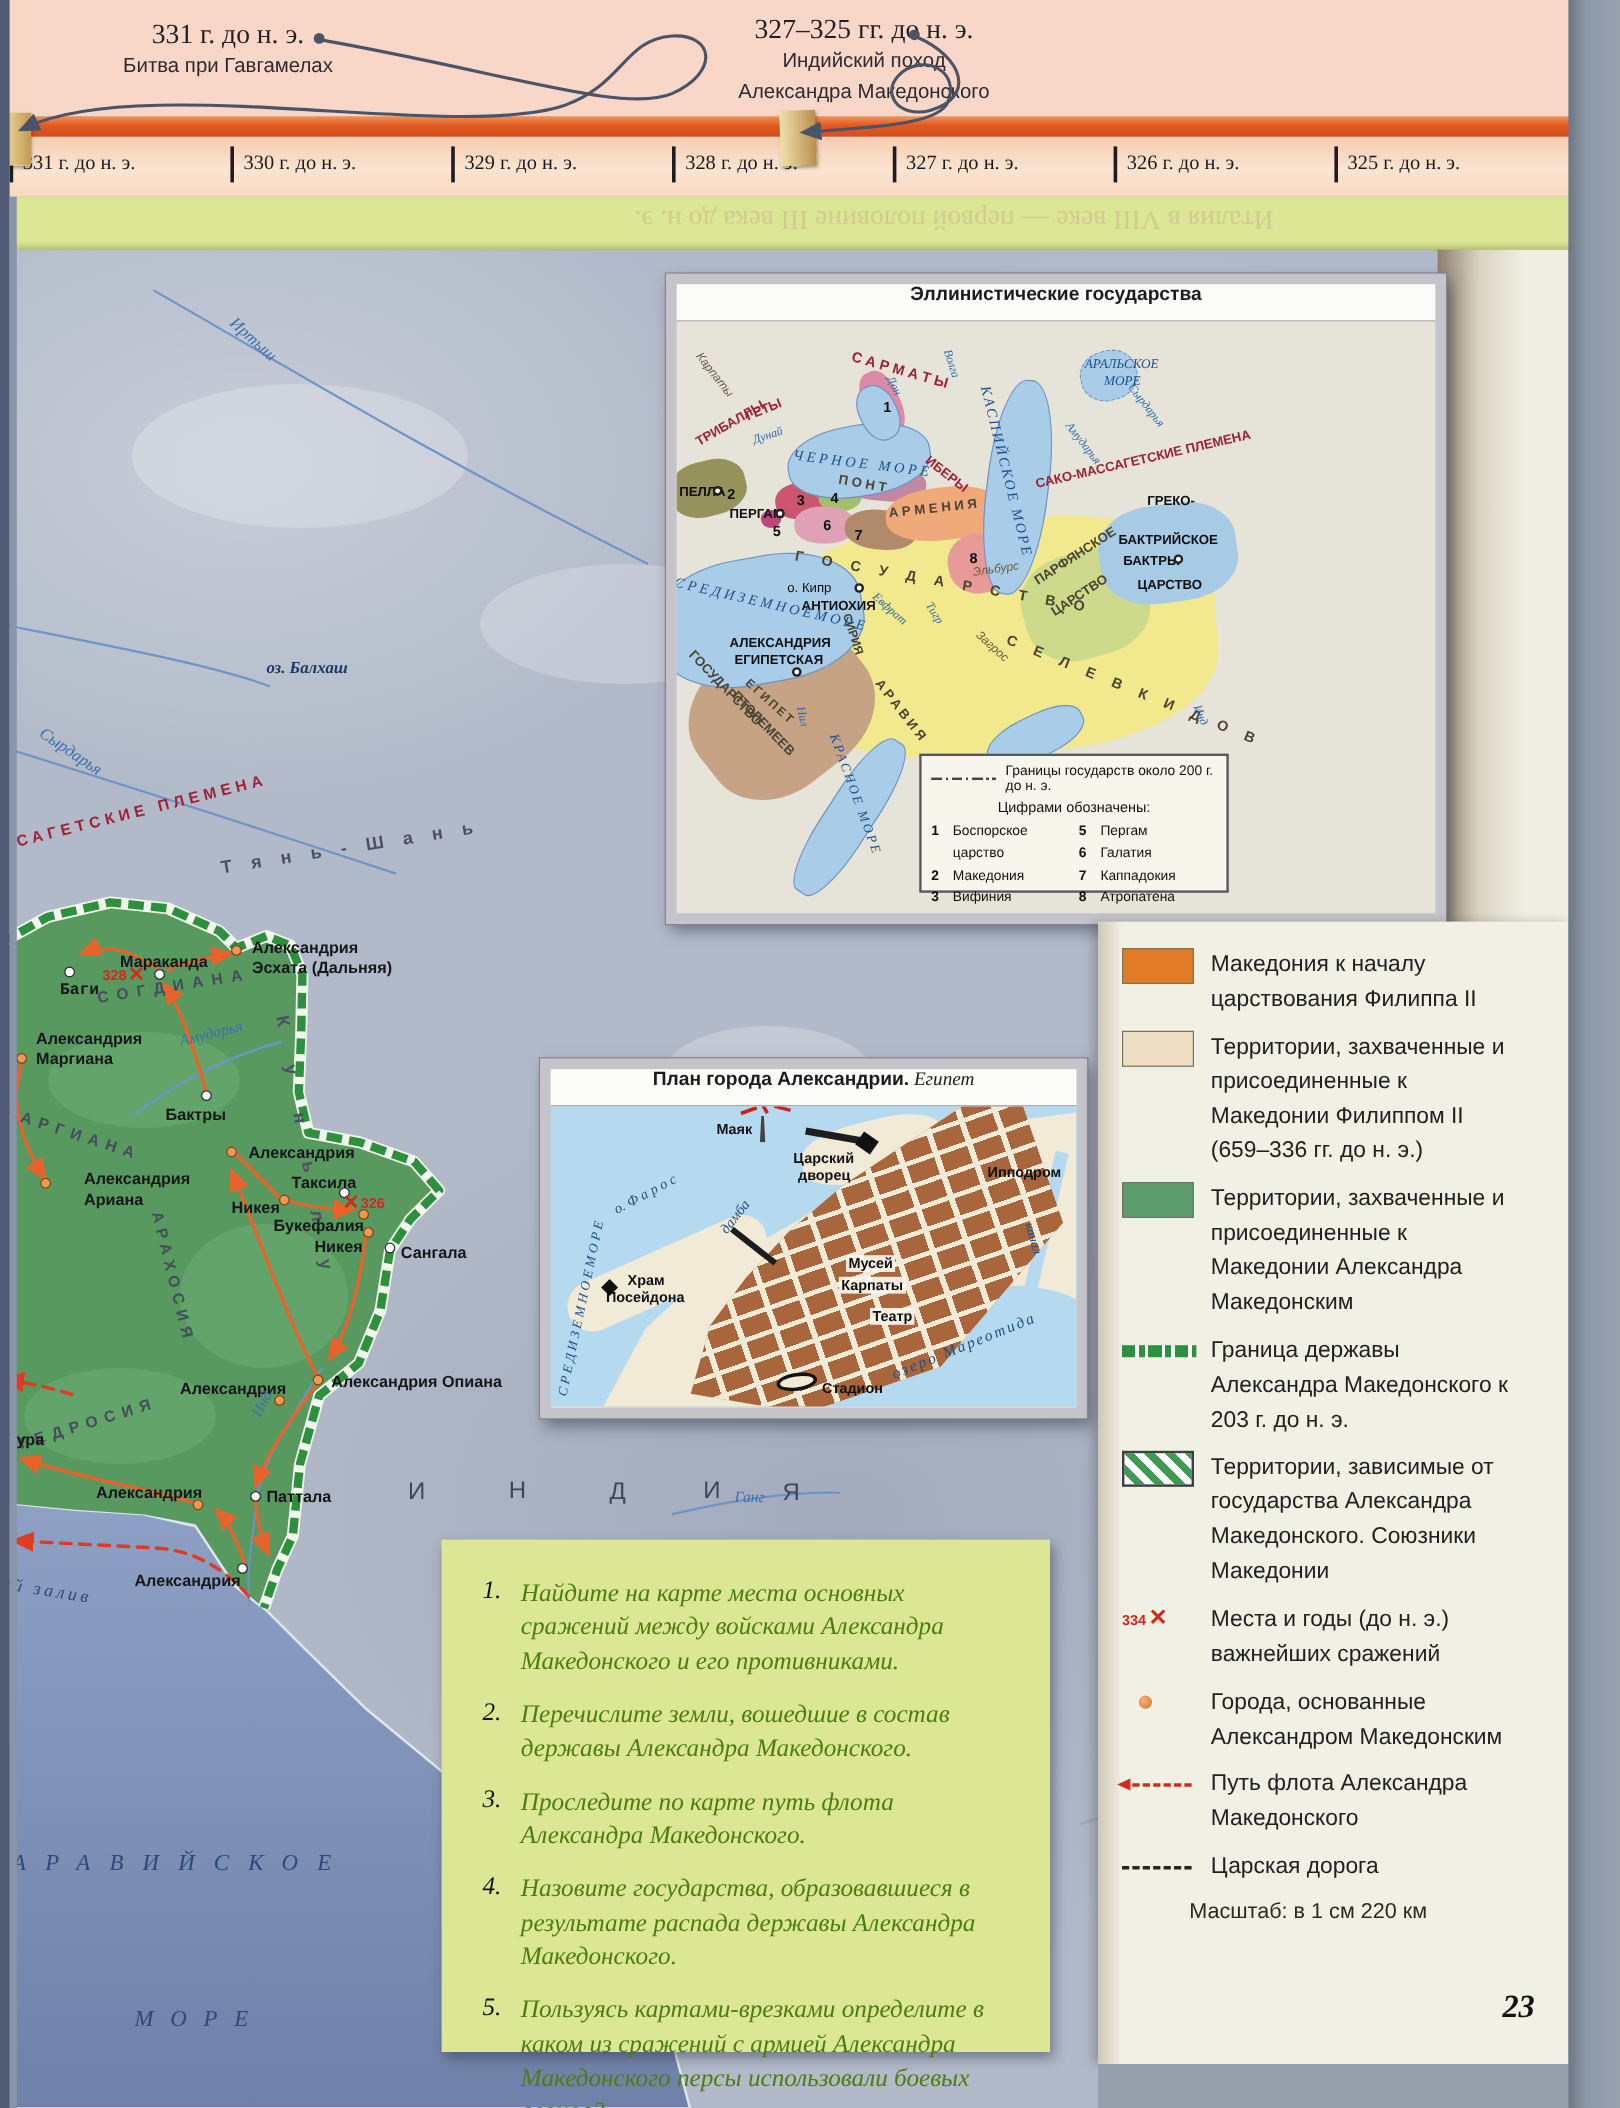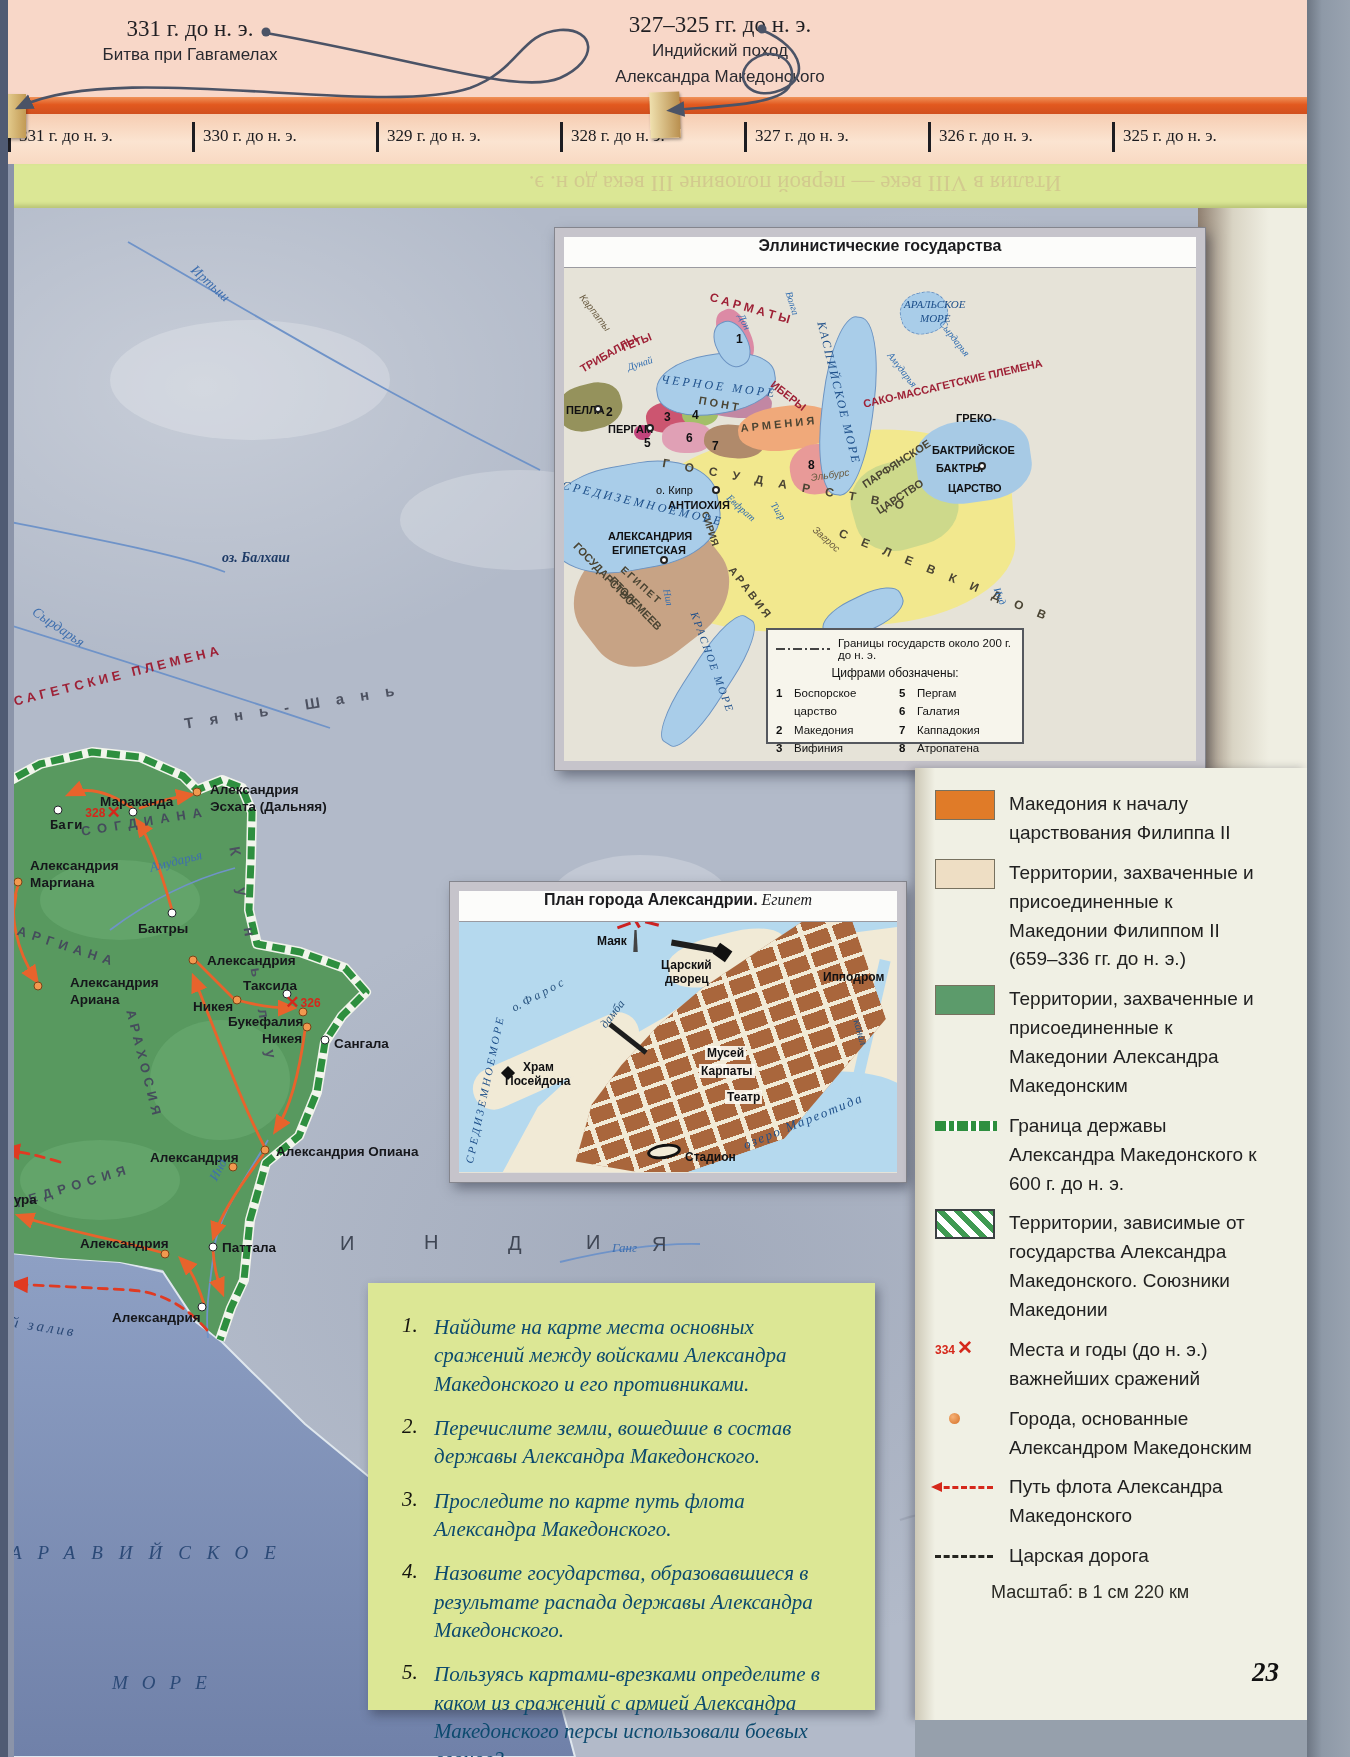--- a/index.html
+++ b/index.html
@@ -103,21 +103,21 @@
   .sw-darrow{position:relative;width:58px;height:0;border-top:3px dashed #d5281b;margin-top:13px;}
   .sw-darrow::before{content:"";position:absolute;left:-4px;top:-7px;width:0;height:0;border:5.5px solid transparent;border-right:11px solid #d5281b;border-left:0;}
   .sw-rroad{width:58px;height:0;border-top:3px dashed #25251f;margin-top:13px;}
   .lg-scale{font:18px "Liberation Sans",sans-serif;color:#2a2a24;margin:6px 0 0 76px;}
   .page-num{position:absolute;right:28px;bottom:32px;font:bold italic 27px "Liberation Serif",serif;color:#111;}
 
   
   .qbox{position:absolute;left:368px;top:1283px;width:507px;height:427px;background:#dce795;box-shadow:3px 5px 10px rgba(40,45,60,.45);padding:30px 30px 0 34px;box-sizing:border-box;}
   .q-row{display:flex;margin-bottom:16px;}
   .q-n{flex:0 0 32px;font:italic 21px "Liberation Serif",serif;color:#15150f;}
-  .q-t{font:italic 21px "Liberation Serif",serif;line-height:1.35;color:#0c4a6e;}
+  .q-t{font:italic 21px "Liberation Serif",serif;line-height:1.35;color:#4d7c0f;}
 
   
   .edge-right{position:absolute;left:1307px;top:0;width:43px;height:1757px;background:linear-gradient(90deg,#6d7683,#8e99a7 35%,#99a3b0);}
   .edge-left1{position:absolute;left:0;top:0;width:8px;height:1757px;background:#505b73;}
   .edge-left2{position:absolute;left:8px;top:164px;width:6px;height:1593px;background:#8b94a9;}
   .edge-bottomright{position:absolute;left:915px;top:1720px;width:392px;height:37px;background:#96a0ac;}
   .margin-right-paper{position:absolute;left:1198px;top:205px;width:109px;height:565px;background:linear-gradient(90deg,#8f7f70,#d9d4c4 32%,#efeee2 65%);}
 </style>
 </head>
 <body>
@@ -474,21 +474,21 @@
         <div class="lg-row">
           <div class="lg-sw">
             <div class="sw-fill sw-green"></div>
           </div>
           <div class="lg-t">Территории, захваченные и присоединенные к Македонии Александра Македонским</div>
         </div>
         <div class="lg-row">
           <div class="lg-sw">
             <div class="sw-gborder"></div>
           </div>
-          <div class="lg-t">Граница державы Александра Македонского к 600 г. до н. э.</div>
+          <div class="lg-t">Граница державы Александра Македонского к 203 г. до н. э.</div>
         </div>
         <div class="lg-row">
           <div class="lg-sw">
             <div class="sw-hatch"></div>
           </div>
           <div class="lg-t">Территории, зависимые от государства Александра Македонского. Союзники Македонии</div>
         </div>
         <div class="lg-row">
           <div class="lg-sw">
             <div class="sw-battle">

